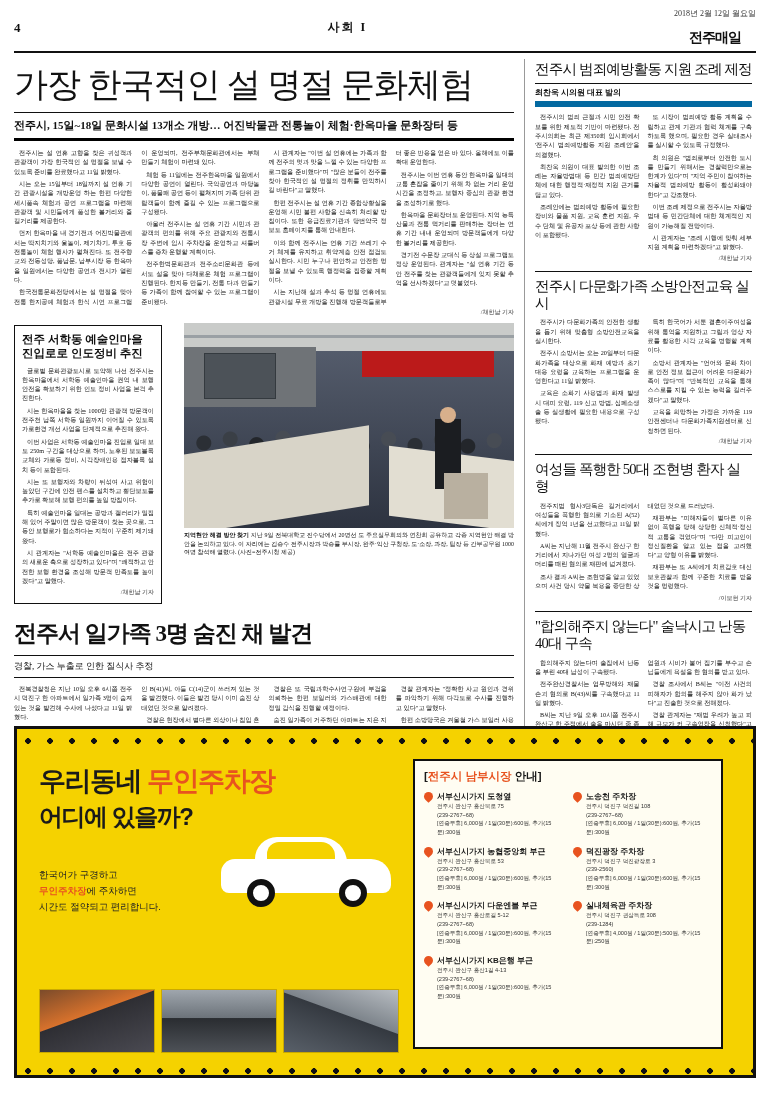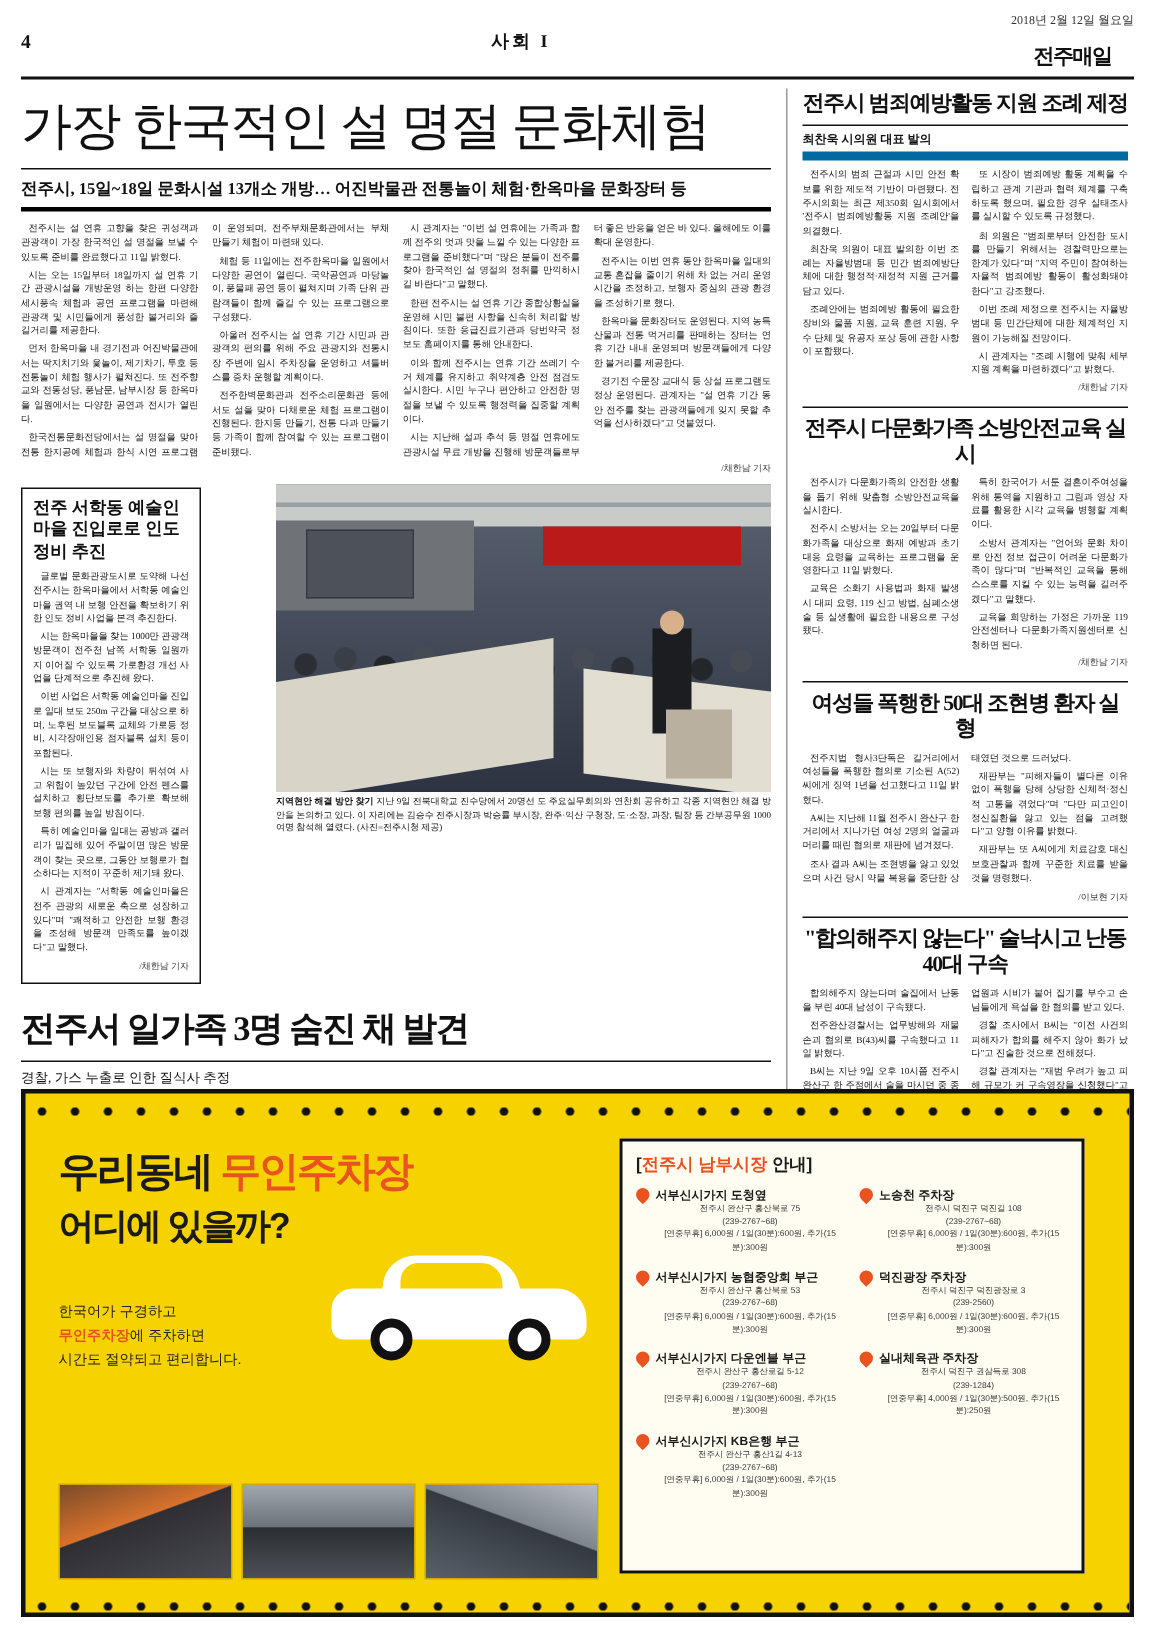--- a/index.html
+++ b/index.html
@@ -43,21 +43,21 @@
     padding:5px 0; margin-bottom:7px;
   }
 
   .body-cols-4 { column-count:4; column-gap:9px; column-rule:0; font-size:6.2px; line-height:1.5; text-align:justify; }
   .body-cols-1 { font-size:6.2px; line-height:1.5; text-align:justify; }
   .body-cols-4 p, .body-cols-3 p, .body-cols-2 p, .body-cols-1 p { margin:0 0 3px 0; text-indent:5px; }
   .byline { text-align:right; font-size:6px; color:#333; margin-top:2px; }
 
   
   .sidebox {
-    border:1px solid #111; padding:6px 7px; width:120px; float:left; margin:8px 8px 6px 0;
+    border:1px solid #111; padding:6px 7px; width:148px; float:left; margin:8px 8px 6px 0;
   }
   .sidebox h3 { font-size:11.5px; margin:0 0 5px 0; line-height:1.25; font-weight:bold; }
 
   
   .photo-wrap { float:right; width:330px; margin:6px 0 4px 8px; }
   .photo {
     width:330px; height:205px; position:relative; overflow:hidden;
     background:linear-gradient(#5a6272,#2d3340);
   }
   .photo .ceiling { position:absolute; left:0; top:0; width:100%; height:28px; background:#c9cbc9; }
@@ -86,21 +86,21 @@
   .photo .speaker:before{content:"";position:absolute;left:5px;top:-12px;width:16px;height:16px;border-radius:50%;background:#d8b08c;}
   .photo .podium { position:absolute; right:8%; top:150px; width:44px; height:46px; background:#b9b0a0; }
   .caption { font-size:6px; line-height:1.45; margin-top:3px; text-align:justify; }
   .caption b { font-weight:bold; }
 
   
   .headline2 { font-size:23px; font-weight:bold; letter-spacing:-1px; margin:8px 0 6px 0; }
   .subhead2 { font-size:9px; font-weight:normal; border-top:1px solid #111; border-bottom:1px solid #111; padding:4px 0; margin-bottom:6px; }
 
   
-  .r-head { font-size:14.5px; font-weight:bold; letter-spacing:-0.8px; line-height:1.2; margin:2px 0 5px 0;text-align:center; }
+  .r-head { font-size:14.5px; font-weight:normal; letter-spacing:-0.8px; line-height:1.2; margin:2px 0 5px 0; }
   .r-sub { font-size:8px; font-weight:bold; border-top:1px solid #111; border-bottom:6px solid #0369a1; padding:3px 0; margin-bottom:5px; }
   .r-rule { border-top:1px solid #111; margin:8px 0 6px 0; }
   .r-body { column-count:2; column-gap:8px; font-size:6.2px; line-height:1.5; text-align:justify; }
   .r-body p { margin:0 0 3px 0; text-indent:5px; }
 
   
   .ad {
     position:absolute; left:14px; top:726px; width:742px; height:352px;
     background:#f5d200; border:3px solid #111; overflow:hidden;
   }
@@ -124,21 +124,21 @@
   .thumbs { position:absolute; left:22px; bottom:6px; display:flex; gap:6px; }
   .thumb { width:116px; height:64px; border:1px solid #caa900; }
   .th1 { background:linear-gradient(160deg,#7b4b2a 0%, #d8722c 40%, #2e2e33 41%, #4a4a52 100%); }
   .th2 { background:linear-gradient(180deg,#9fa6ad 0%, #6c737a 45%, #2a2d31 46%, #4d5157 100%); }
   .th3 { background:linear-gradient(200deg,#b8bdc2 0%, #7d848b 42%, #343940 43%, #596069 100%); }
 
   .ad-right { width:330px; padding:14px 16px 10px 4px; }
   .ad-box { border:2px solid #111; background:#fffdf2; height:100%; padding:8px 9px; }
   .ad-box-title { font-family:"Liberation Sans", sans-serif; font-size:11.5px; font-weight:bold; color:#1a1a1a; text-align:left; margin-bottom:7px; }
   .ad-box-title .hl { color:#e8531f; }
-  .lot-grid { display:flex; gap:10px;text-align:center; }
+  .lot-grid { display:flex; gap:10px; }
   .lot-col { flex:1; }
   .lot { margin-bottom:9px; }
   .lot-name { font-family:"Liberation Sans", sans-serif; font-size:8px; font-weight:bold; color:#1a1a1a; display:flex; align-items:flex-start; gap:4px; }
   .pin { width:9px; height:9px; border-radius:50% 50% 50% 0; background:#e8531f; transform:rotate(-45deg); flex:0 0 auto; margin-top:1px; }
   .lot-line { font-family:"Liberation Sans", sans-serif; font-size:5.6px; line-height:1.55; color:#333; margin-left:13px; }
 </style>
 </head>
 <body>
 
 <div class="page">

